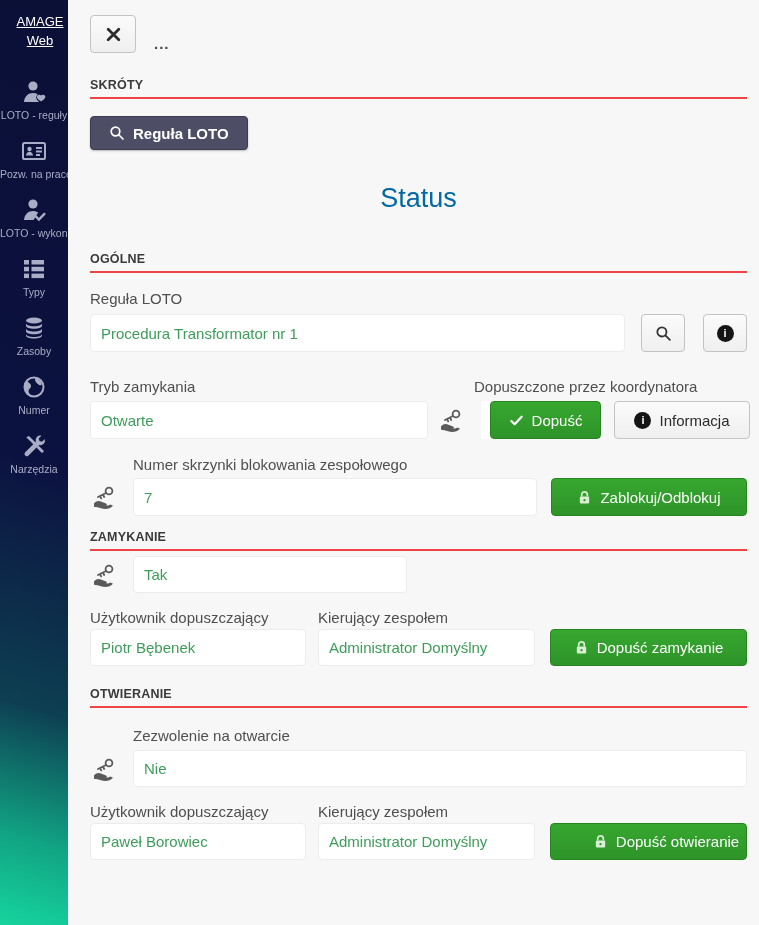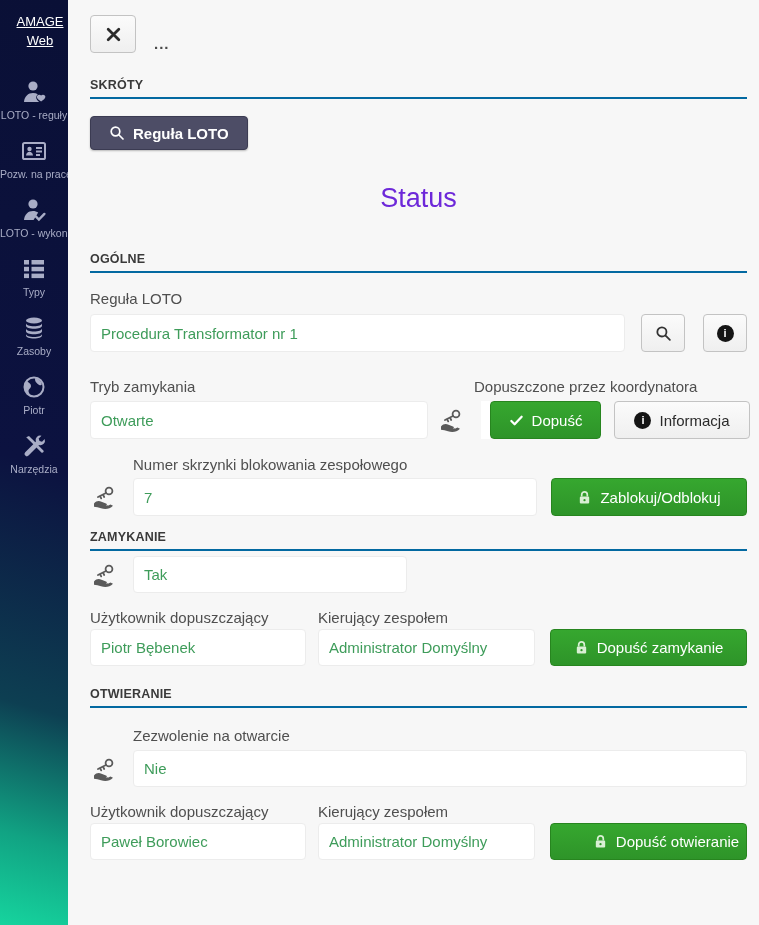--- a/index.html
+++ b/index.html
@@ -19,28 +19,28 @@
   .nav-icon { width:30px; height:30px; display:flex; align-items:center; justify-content:center; }
   .nav-label { display:block; width:68px; overflow:hidden; white-space:nowrap; text-align:center; font-size:10.5px; color:#a9adc6; margin-top:2px; }
 
   
   .main { position:absolute; left:68px; top:0; width:691px; height:925px; padding:15px 12px 20px 22px; background:#f7f7f7; }
 
   .topbar { display:flex; }
   .close-btn { width:46px; height:40px; border-radius:6px; display:flex; align-items:center; justify-content:center; }
   .ellipsis { margin-left:18px; align-self:flex-end; padding-bottom:1px; font-size:15px; font-weight:700; color:#4a4a4a; letter-spacing:1px; cursor:pointer; }
 
-  .section-h { margin-top:25px; font-size:12.5px; font-weight:700; color:#3a3a3a; letter-spacing:.2px; padding-bottom:5px; border-bottom:2px solid #0369a1; }
+  .section-h { margin-top:25px; font-size:12.5px; font-weight:700; color:#3a3a3a; letter-spacing:.2px; padding-bottom:5px; border-bottom:2px solid #ef4444; }
 
   .btn { display:inline-flex; align-items:center; justify-content:center; gap:8px; font-family:inherit; font-size:15px; cursor:pointer; }
   .btn.light { background:linear-gradient(#fbfbfb,#efefef); border:1px solid #c3c3c3; border-radius:4px; color:#2b2b2b; height:38px; }
   .btn.green { background:linear-gradient(#36a72f,#2e9429); border:1px solid #27851f; border-radius:4px; color:#ffffff; height:38px; }
   .btn.dark  { margin-top:17px; height:34px; padding:0 18px; background:#4d4d66; border:1px solid #3b3b52; border-radius:4px; color:#ffffff; font-weight:700; box-shadow:0 1px 2px rgba(0,0,0,.25); }
 
-  .status-title { margin-top:33px; font-size:27px; font-weight:300; color:#6d28d9; text-align:center; height:32px; }
+  .status-title { margin-top:33px; font-size:27px; font-weight:300; color:#0369a1; text-align:center; height:32px; }
 
   .lbl { font-size:15px; color:#4f4f4f; display:block; height:18px; }
   .mt17 { margin-top:17px; } .mt16 { margin-top:16px; } .mt21 { margin-top:21px; } .mt19 { margin-top:19px; } .mt26 { margin-top:26px; }
   .indent { margin-left:43px; }
 
   .row { display:flex; align-items:center; }
   .field { height:38px; background:#ffffff; border:1px solid #ececec; border-radius:4px; padding:0 10px; font-size:15px; color:#3e9c5a; font-family:inherit; outline:none; }
   .h37 { height:37px; }
   .grow { flex:1 1 auto; min-width:0; }
 
@@ -128,21 +128,21 @@
       </div>
 
       <div class="nav-item">
         <span class="nav-icon">
           <svg width="28" height="28" viewBox="0 0 28 28">
             <circle cx="14" cy="14" r="9.5" fill="none" stroke="#a9adc6" stroke-width="2"></circle>
             <path d="M7.2 8.2c2 1.8 3.8 2.3 3.8 4.8s-2.9 2.9-2.4 5.7c.4 2 2.6 3.8 2.6 3.8-3.8-.9-6.6-4.3-6.6-8.5 0-2.2.9-4.3 2.6-5.8z" fill="#a9adc6"></path>
             <path d="M15.5 4.8c2.9 1 5.2 3 6.2 5.8.8 2.4-2.4 2-3.9.5s-3.7-3.4-2.3-6.3z" fill="#a9adc6"></path>
           </svg>
         </span>
-        <span class="nav-label">Piotr</span>
+        <span class="nav-label">Numer</span>
       </div>
 
       <div class="nav-item">
         <span class="nav-icon">
           <svg width="28" height="28" viewBox="0 0 28 28" fill="#a9adc6">
             <path d="M6.2 5.2l2.8-1.2 8.6 8.6-2 2-8.6-8.6z"></path>
             <path d="M16.2 15.2l2-2 5.2 5.2c1.1 1.1-.9 3.1-2 2z"></path>
             <path d="M21.5 3.8a4.6 4.6 0 0 0-5.7 5.9L5.2 20.3a2.3 2.3 0 1 0 3.3 3.3L19 13a4.6 4.6 0 0 0 5.7-5.9l-2.7 2.7-2.5-.8-.8-2.5z"></path>
           </svg>
         </span>

